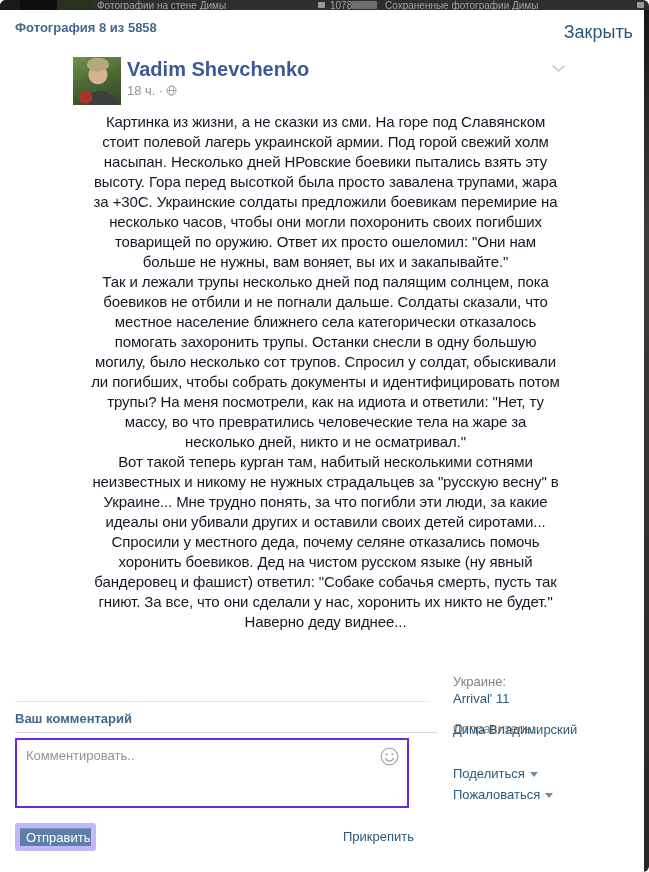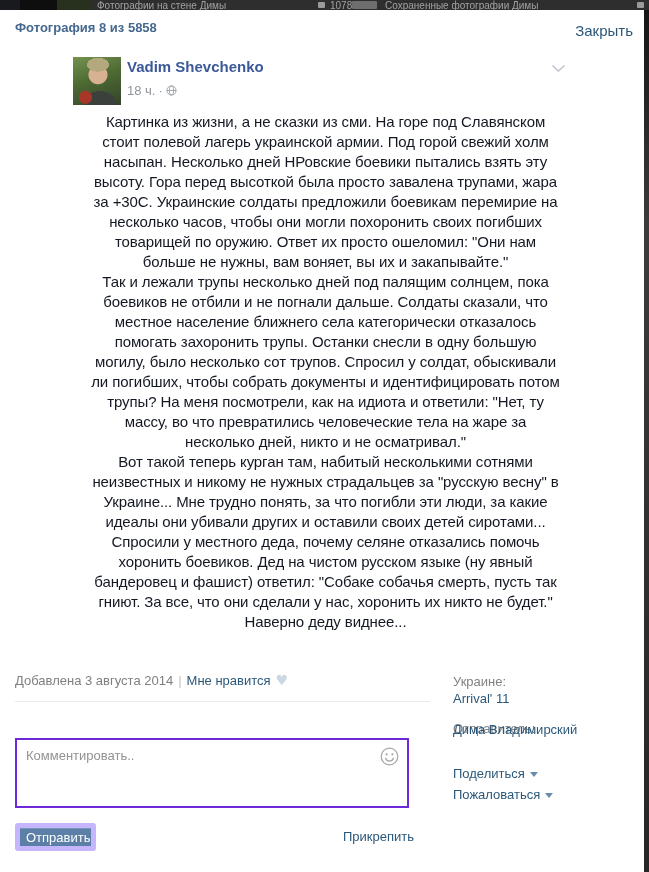--- a/index.html
+++ b/index.html
@@ -2,21 +2,21 @@
 <html><head>
 <meta charset="utf-8">
 <style>
   * { box-sizing: border-box; }
   html,body { margin:0; padding:0; }
   body {
     width:649px; height:872px;
     background:#ffffff;
     font-family:"Liberation Sans","DejaVu Sans",sans-serif;
   }
-  .screen { position:relative; width:649px; height:872px; overflow:hidden; background:#fff; }
+  .screen { position:relative; width:649px; height:872px; overflow:hidden; background:#fff;border-radius:6px; }
 
   
   .top-strip { position:absolute; left:0; top:0; width:649px; height:10px; background:#2e2e2e; overflow:hidden; z-index:5; }
   .strip-block { position:absolute; top:0; height:10px; }
   .strip-block-a { left:0; width:20px; background:#181a1e; }
   .strip-block-b { left:20px; width:37px; background:#0e0e0e; }
   .strip-block-c { left:57px; width:35px; background:#27311e; }
   .strip-text { position:absolute; top:0; font-size:10px; line-height:11px; color:#a2a2a2; white-space:nowrap; }
   .strip-cap1 { left:97px; }
   .strip-count { left:330px; }
@@ -25,33 +25,33 @@
   .strip-ic1 { left:318px; }
   .strip-ic2 { left:637px; }
   .strip-box { position:absolute; left:352px; top:1px; width:25px; height:8px; background:#6e6e6e; border-radius:1px; }
 
   
   .right-edge { position:absolute; right:0; top:10px; width:5px; height:862px;
     background:linear-gradient(#151515, #3c3c3c 25%, #2e2e2e 70%, #262626); z-index:5; }
 
   
   .viewer-title { position:absolute; left:15px; top:20px; font-size:13px; font-weight:bold; color:#45688E; }
-  .close-link { position:absolute; top:22px; right:16px; font-size:15px; color:#2B587A; cursor:pointer; text-decoration:none; }
+  .close-link { position:absolute; top:22px; right:16px; font-size:18px; color:#2B587A; cursor:pointer; text-decoration:none; }
 
   
   .photo { position:absolute; left:62px; top:50px; width:527px; height:600px; cursor:pointer; }
   .avatar { position:absolute; left:11px; top:7px; width:48px; height:48px;
     background:
       radial-gradient(circle at 26% 84%, #a8372a 0 6px, rgba(0,0,0,0) 7px),
       radial-gradient(ellipse 11px 7px at 52% 16%, #b4a87f 0 99%, rgba(0,0,0,0) 100%),
       radial-gradient(circle at 52% 37%, #d8b193 0 9px, rgba(0,0,0,0) 10px),
       radial-gradient(ellipse 16px 12px at 56% 96%, #3c403d 0 99%, rgba(0,0,0,0) 100%),
       linear-gradient(160deg, #74934f 0%, #4d6a33 45%, #33432b 100%);
   }
-  .fb-name { position:absolute; left:65px; top:8px; font-size:15px; font-weight:bold; color:#3B5998; white-space:nowrap; }
+  .fb-name { position:absolute; left:65px; top:8px; font-size:20px; font-weight:bold; color:#3B5998; white-space:nowrap; }
   .fb-time { position:absolute; left:65px; top:33px; font-size:13px; color:#90949c; white-space:nowrap; }
   .fb-time .dot { margin:0 3px; }
   .post-chevron { position:absolute; left:489px; top:9px; }
   .fb-body { position:absolute; left:0; top:62px; width:527px;
     font-size:15px; line-height:20px; color:#141823; white-space:pre-line; letter-spacing:-0.1px;text-align:center; }
 
   
   .meta-row { position:absolute; left:15px; top:672px; font-size:13px; color:#7F7F7F; white-space:nowrap; }
   .meta-row .pipe { color:#c4c4c4; margin:0 5px; }
   .like-link { color:#2B587A; text-decoration:none; cursor:pointer; }
@@ -140,26 +140,24 @@
 неизвестных и никому не нужных страдальцев за "русскую весну" в
 Украине... Мне трудно понять, за что погибли эти люди, за какие
 идеалы они убивали других и оставили своих детей сиротами...
 Спросили у местного деда, почему селяне отказались помочь
 хоронить боевиков. Дед на чистом русском языке (ну явный
 бандеровец и фашист) ответил: "Собаке собачья смерть, пусть так
 гниют. За все, что они сделали у нас, хоронить их никто не будет."
 Наверно деду виднее...</div>
   </div>
 
-  <div class="meta-row">
-    <span>Добавлена 3 августа 2014</span><span class="pipe">|</span><a class="like-link">Мне нравится</a><span class="heart">♥</span>
-  </div>
 
   <div class="divider"></div>
 
+  <div class="comment-title">Ваш комментарий</div>
   <div class="textarea-wrap">
     <textarea placeholder="Комментировать.." style=""></textarea>
     <span class="emoji-btn">
       <svg width="19" height="19" viewBox="0 0 19 19">
           <circle cx="9.5" cy="9.5" r="8.3" fill="#fff" stroke="#a6a6a6" stroke-width="1.2"></circle>
           <circle cx="6.6" cy="7.3" r="1.1" fill="#a6a6a6"></circle>
           <circle cx="12.4" cy="7.3" r="1.1" fill="#a6a6a6"></circle>
           <path d="M5.6 11.2 a4.1 4.1 0 0 0 7.8 0" fill="none" stroke="#a6a6a6" stroke-width="1.2" stroke-linecap="round"></path>
         </svg>
     </span>

